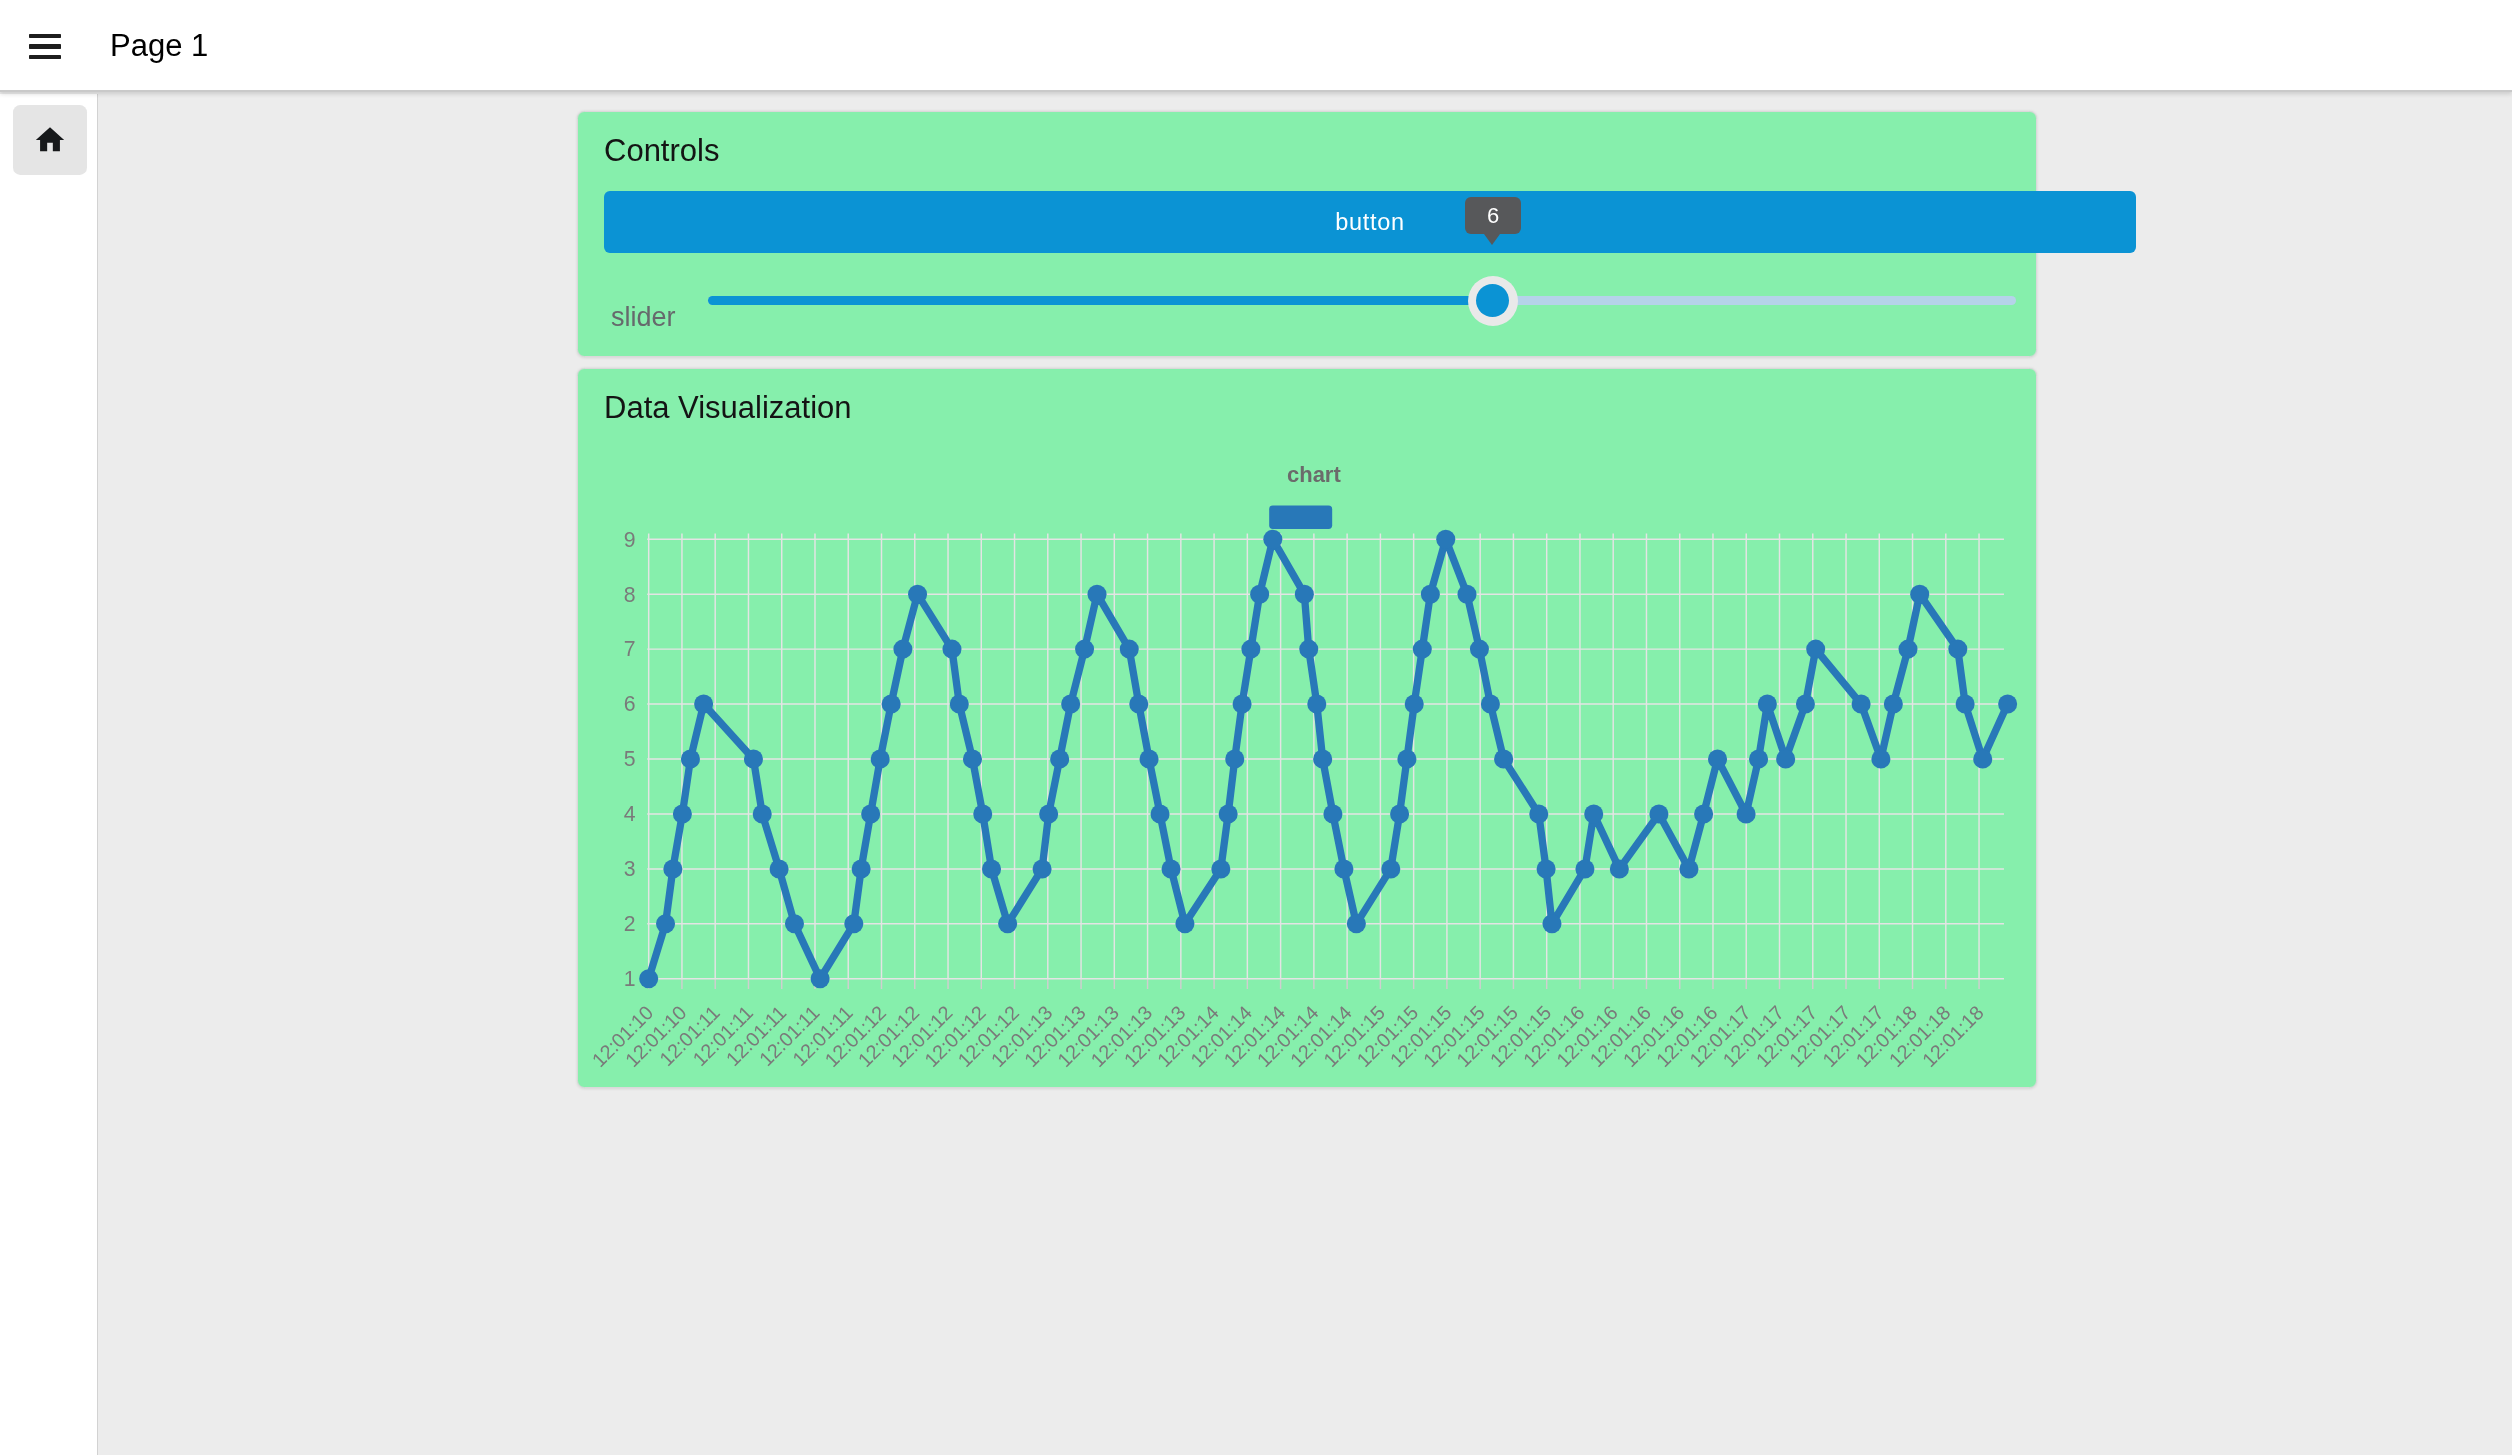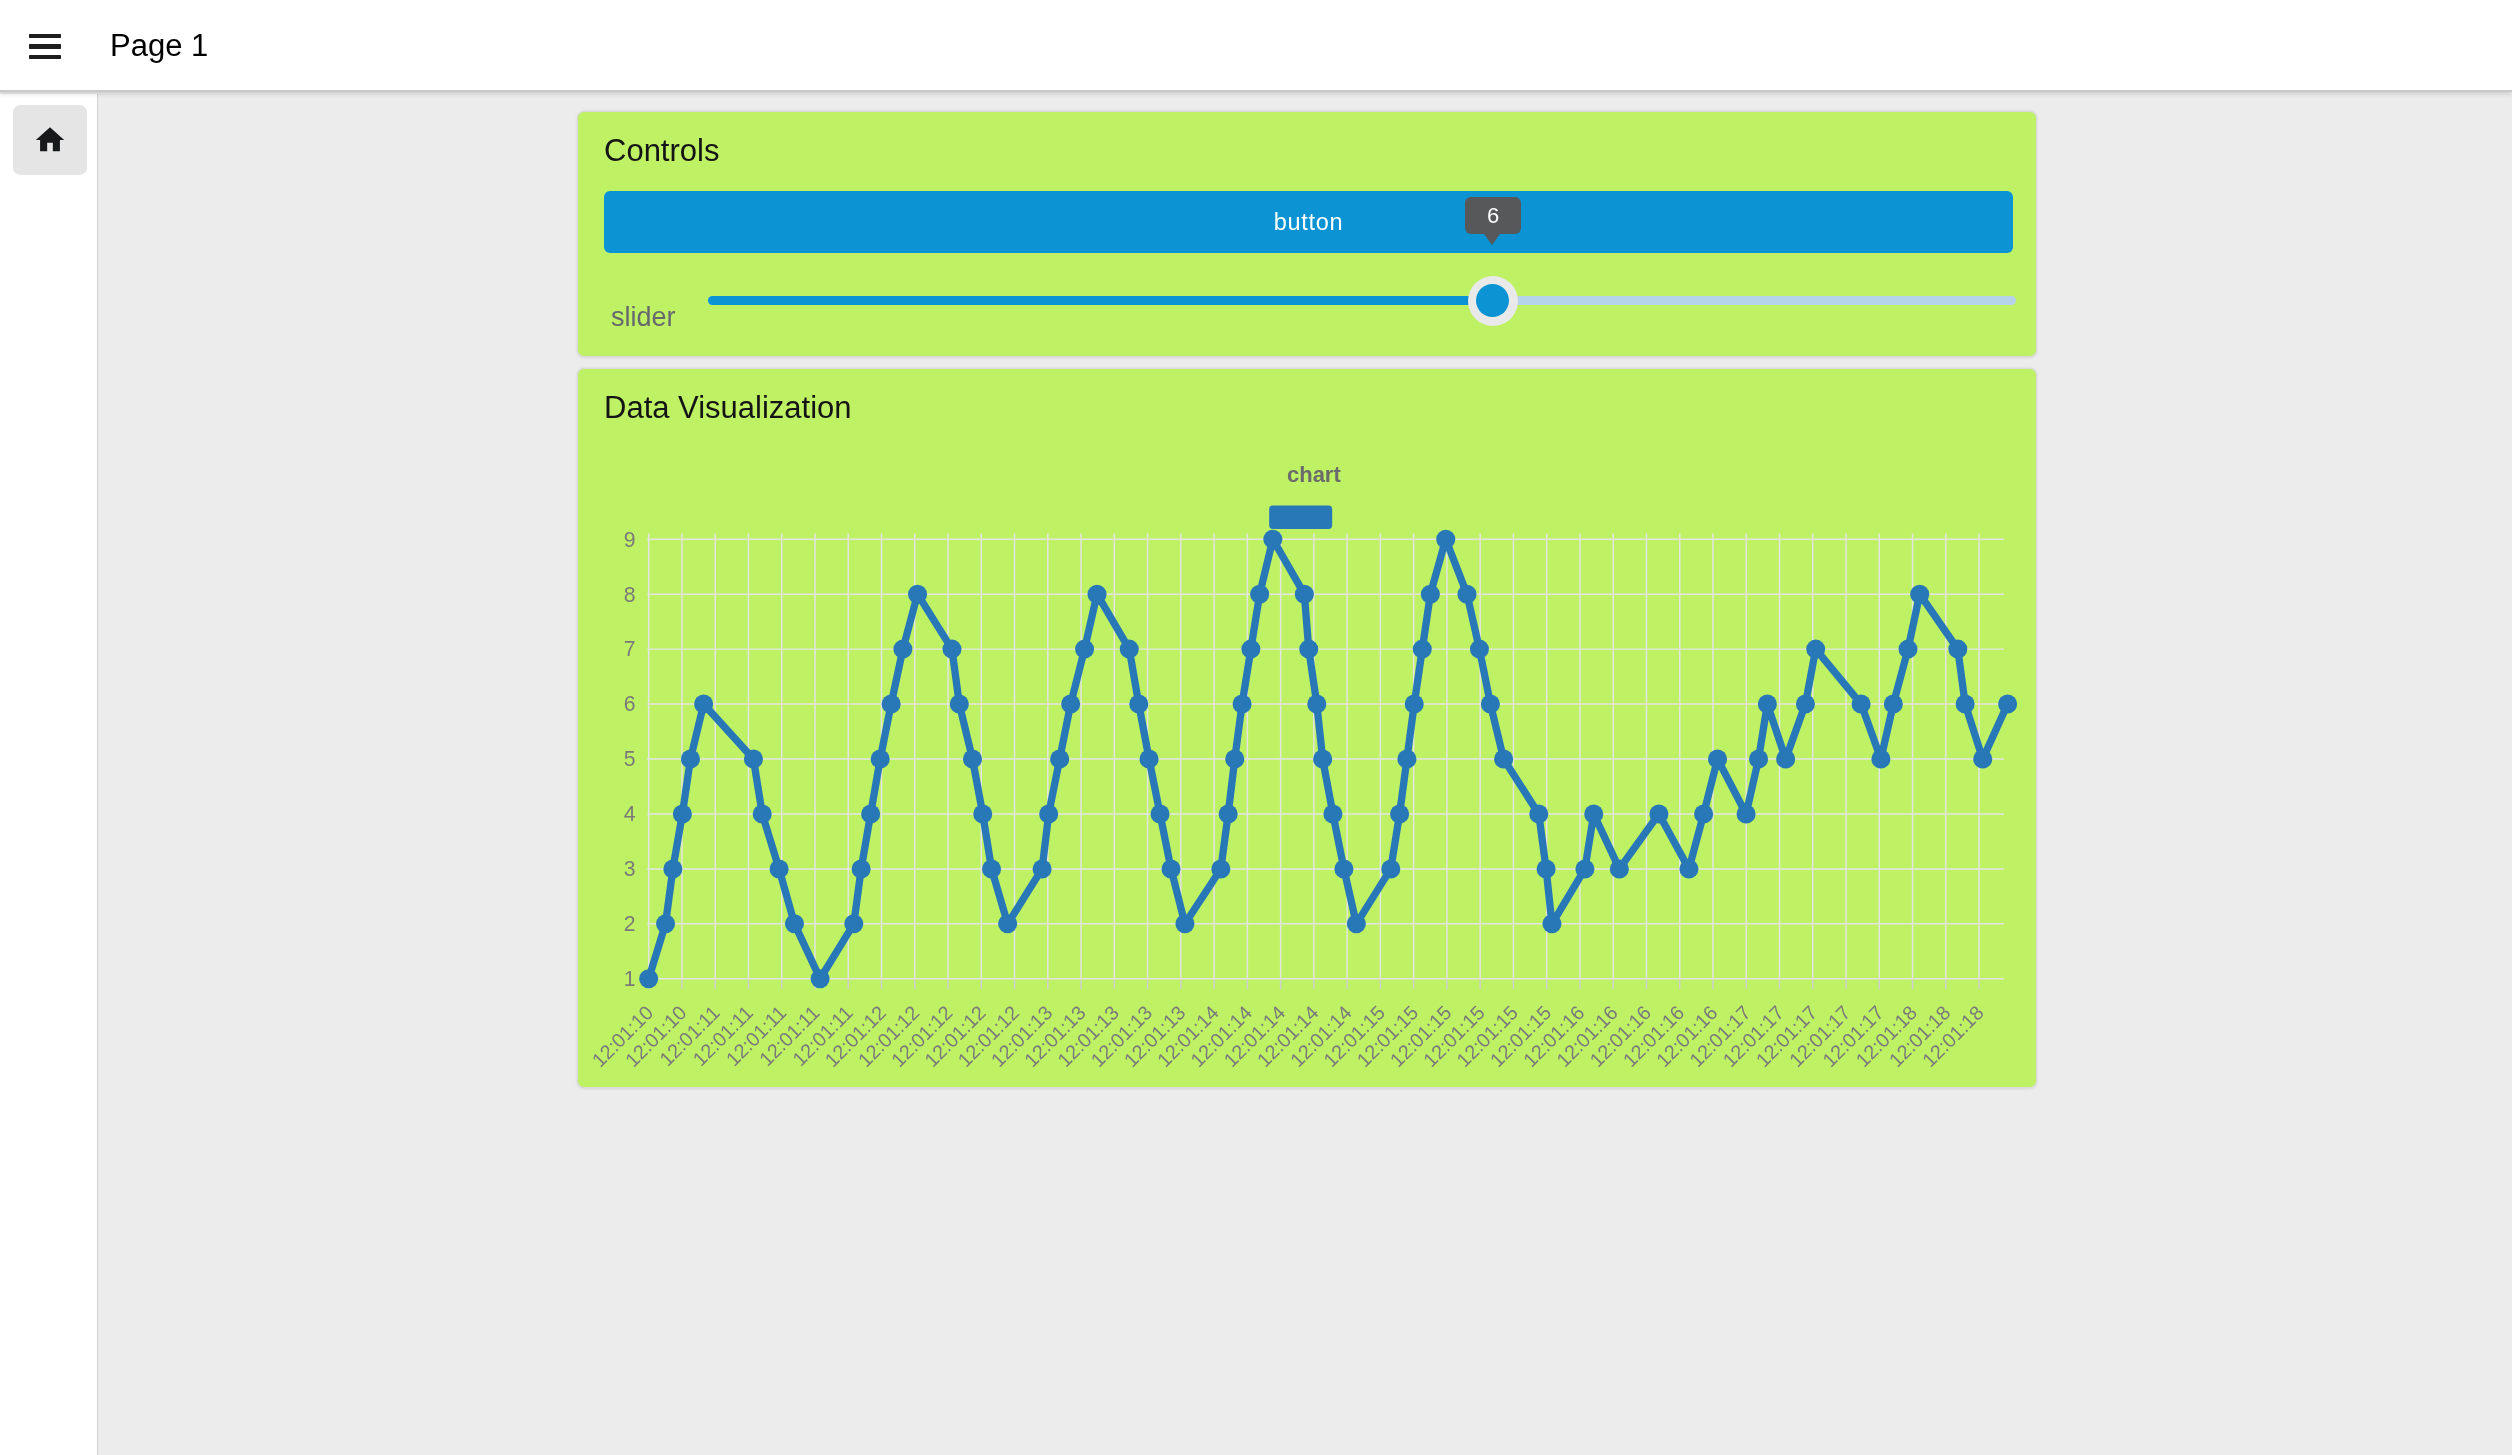--- a/index.html
+++ b/index.html
@@ -51,32 +51,32 @@
   }
   .home-btn{
     position:absolute;left:12.5px;top:11px;width:74px;height:70px;
     background:var(--home_btn_bg);border:none;border-radius:7.3px;cursor:pointer;
     display:flex;align-items:center;justify-content:center;
   }
   .home-btn svg{width:34px;height:34px;fill:#17191b;}
   
   .card{
     position:absolute;left:577px;width:1460px;
-    background:#bef264;border:1.5px solid var(--card_border);border-radius:7.3px;
+    background:#86efac;border:1.5px solid var(--card_border);border-radius:7.3px;
     box-shadow:0 0.7px 2.9px rgba(0,0,0,.10);
   }
   .card h2{
     position:absolute;left:26px;top:20.5px;
     font-size:31px;font-weight:400;color:var(--text_dark);
   }
   #controls-card{top:111px;height:246px;}
   #viz-card{top:368px;height:720px;}
   
   .action-btn{
-    position:absolute;left:26px;top:79px;width:1409px;height:62px;
+    position:absolute;left:26px;top:79px;width:1532px;height:62px;
     background:var(--accent);border:none;border-radius:5.9px;cursor:pointer;
     color:#ffffff;font-size:23.5px;font-family:"Liberation Sans",sans-serif;
     letter-spacing:0.7px;
   }
   
   .slider-label{
     position:absolute;left:33px;top:174px;font-size:27px;color:var(--text_gray);margin-top:16px;
   }
   .slider{
     position:absolute;left:130px;top:149px;width:1308px;height:81px;cursor:pointer;

